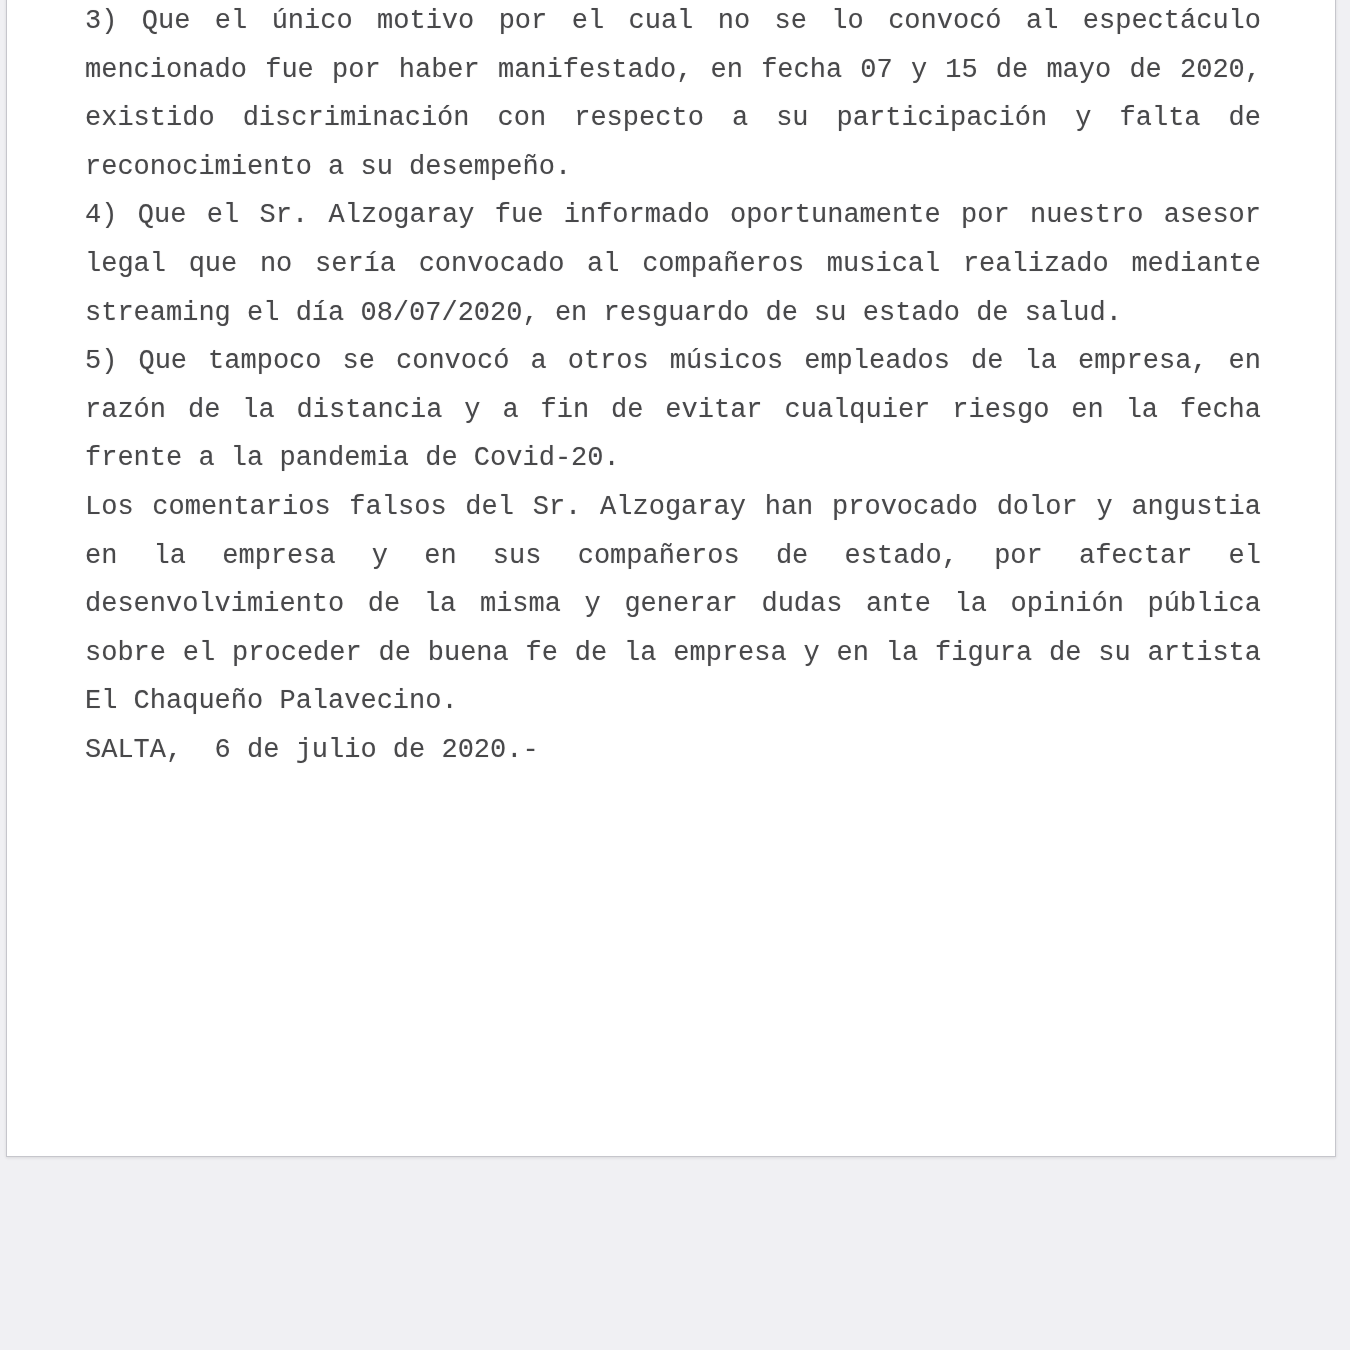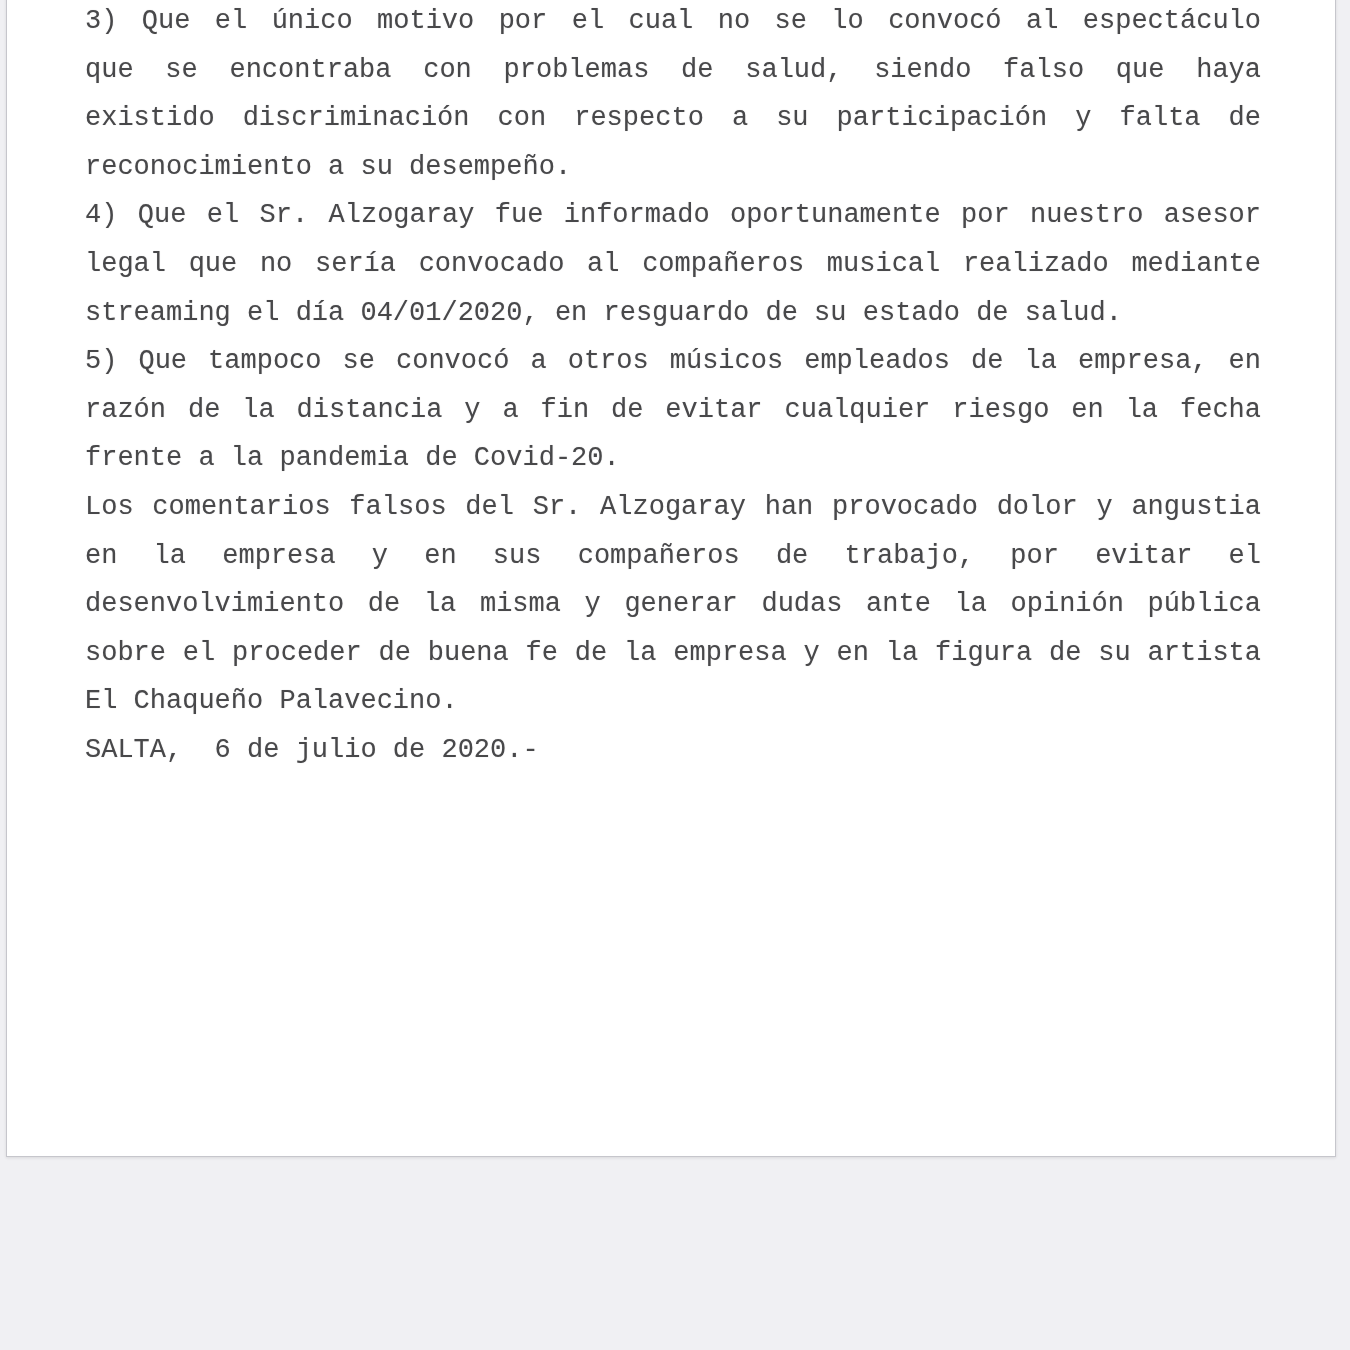--- a/index.html
+++ b/index.html
@@ -52,37 +52,37 @@
     white-space: pre-wrap;
   }
 </style>
 </head>
 <body>
 
 <div class="paper">
   <div class="doc-body">
       <div class="paragraph">
         <div class="line">3) Que el único motivo por el cual no se lo convocó al espectáculo</div>
-        <div class="line">que se encontraba con problemas de salud, siendo falso que haya</div>
+        <div class="line">mencionado fue por haber manifestado, en fecha 07 y 15 de mayo de 2020,</div>
         <div class="line">existido discriminación con respecto a su participación y falta de</div>
         <div class="line line-last">reconocimiento a su desempeño.</div>
       </div>
       <div class="paragraph">
         <div class="line">4) Que el Sr. Alzogaray fue informado oportunamente por nuestro asesor</div>
         <div class="line">legal que no sería convocado al compañeros musical realizado mediante</div>
-        <div class="line line-last">streaming el día 04/01/2020, en resguardo de su estado de salud.</div>
+        <div class="line line-last">streaming el día 08/07/2020, en resguardo de su estado de salud.</div>
       </div>
       <div class="paragraph">
         <div class="line">5) Que tampoco se convocó a otros músicos empleados de la empresa, en</div>
         <div class="line">razón de la distancia y a fin de evitar cualquier riesgo en la fecha</div>
         <div class="line line-last">frente a la pandemia de Covid-20.</div>
       </div>
       <div class="paragraph">
         <div class="line">Los comentarios falsos del Sr. Alzogaray han provocado dolor y angustia</div>
-        <div class="line">en la empresa y en sus compañeros de trabajo, por evitar el</div>
+        <div class="line">en la empresa y en sus compañeros de estado, por afectar el</div>
         <div class="line">desenvolvimiento de la misma y generar dudas ante la opinión pública</div>
         <div class="line">sobre el proceder de buena fe de la empresa y en la figura de su artista</div>
         <div class="line line-last">El Chaqueño Palavecino.</div>
       </div>
       <div class="paragraph">
       </div>
       <div class="paragraph">
         <div class="line line-last">SALTA,  6 de julio de 2020.-</div>
       </div>
     </div>

